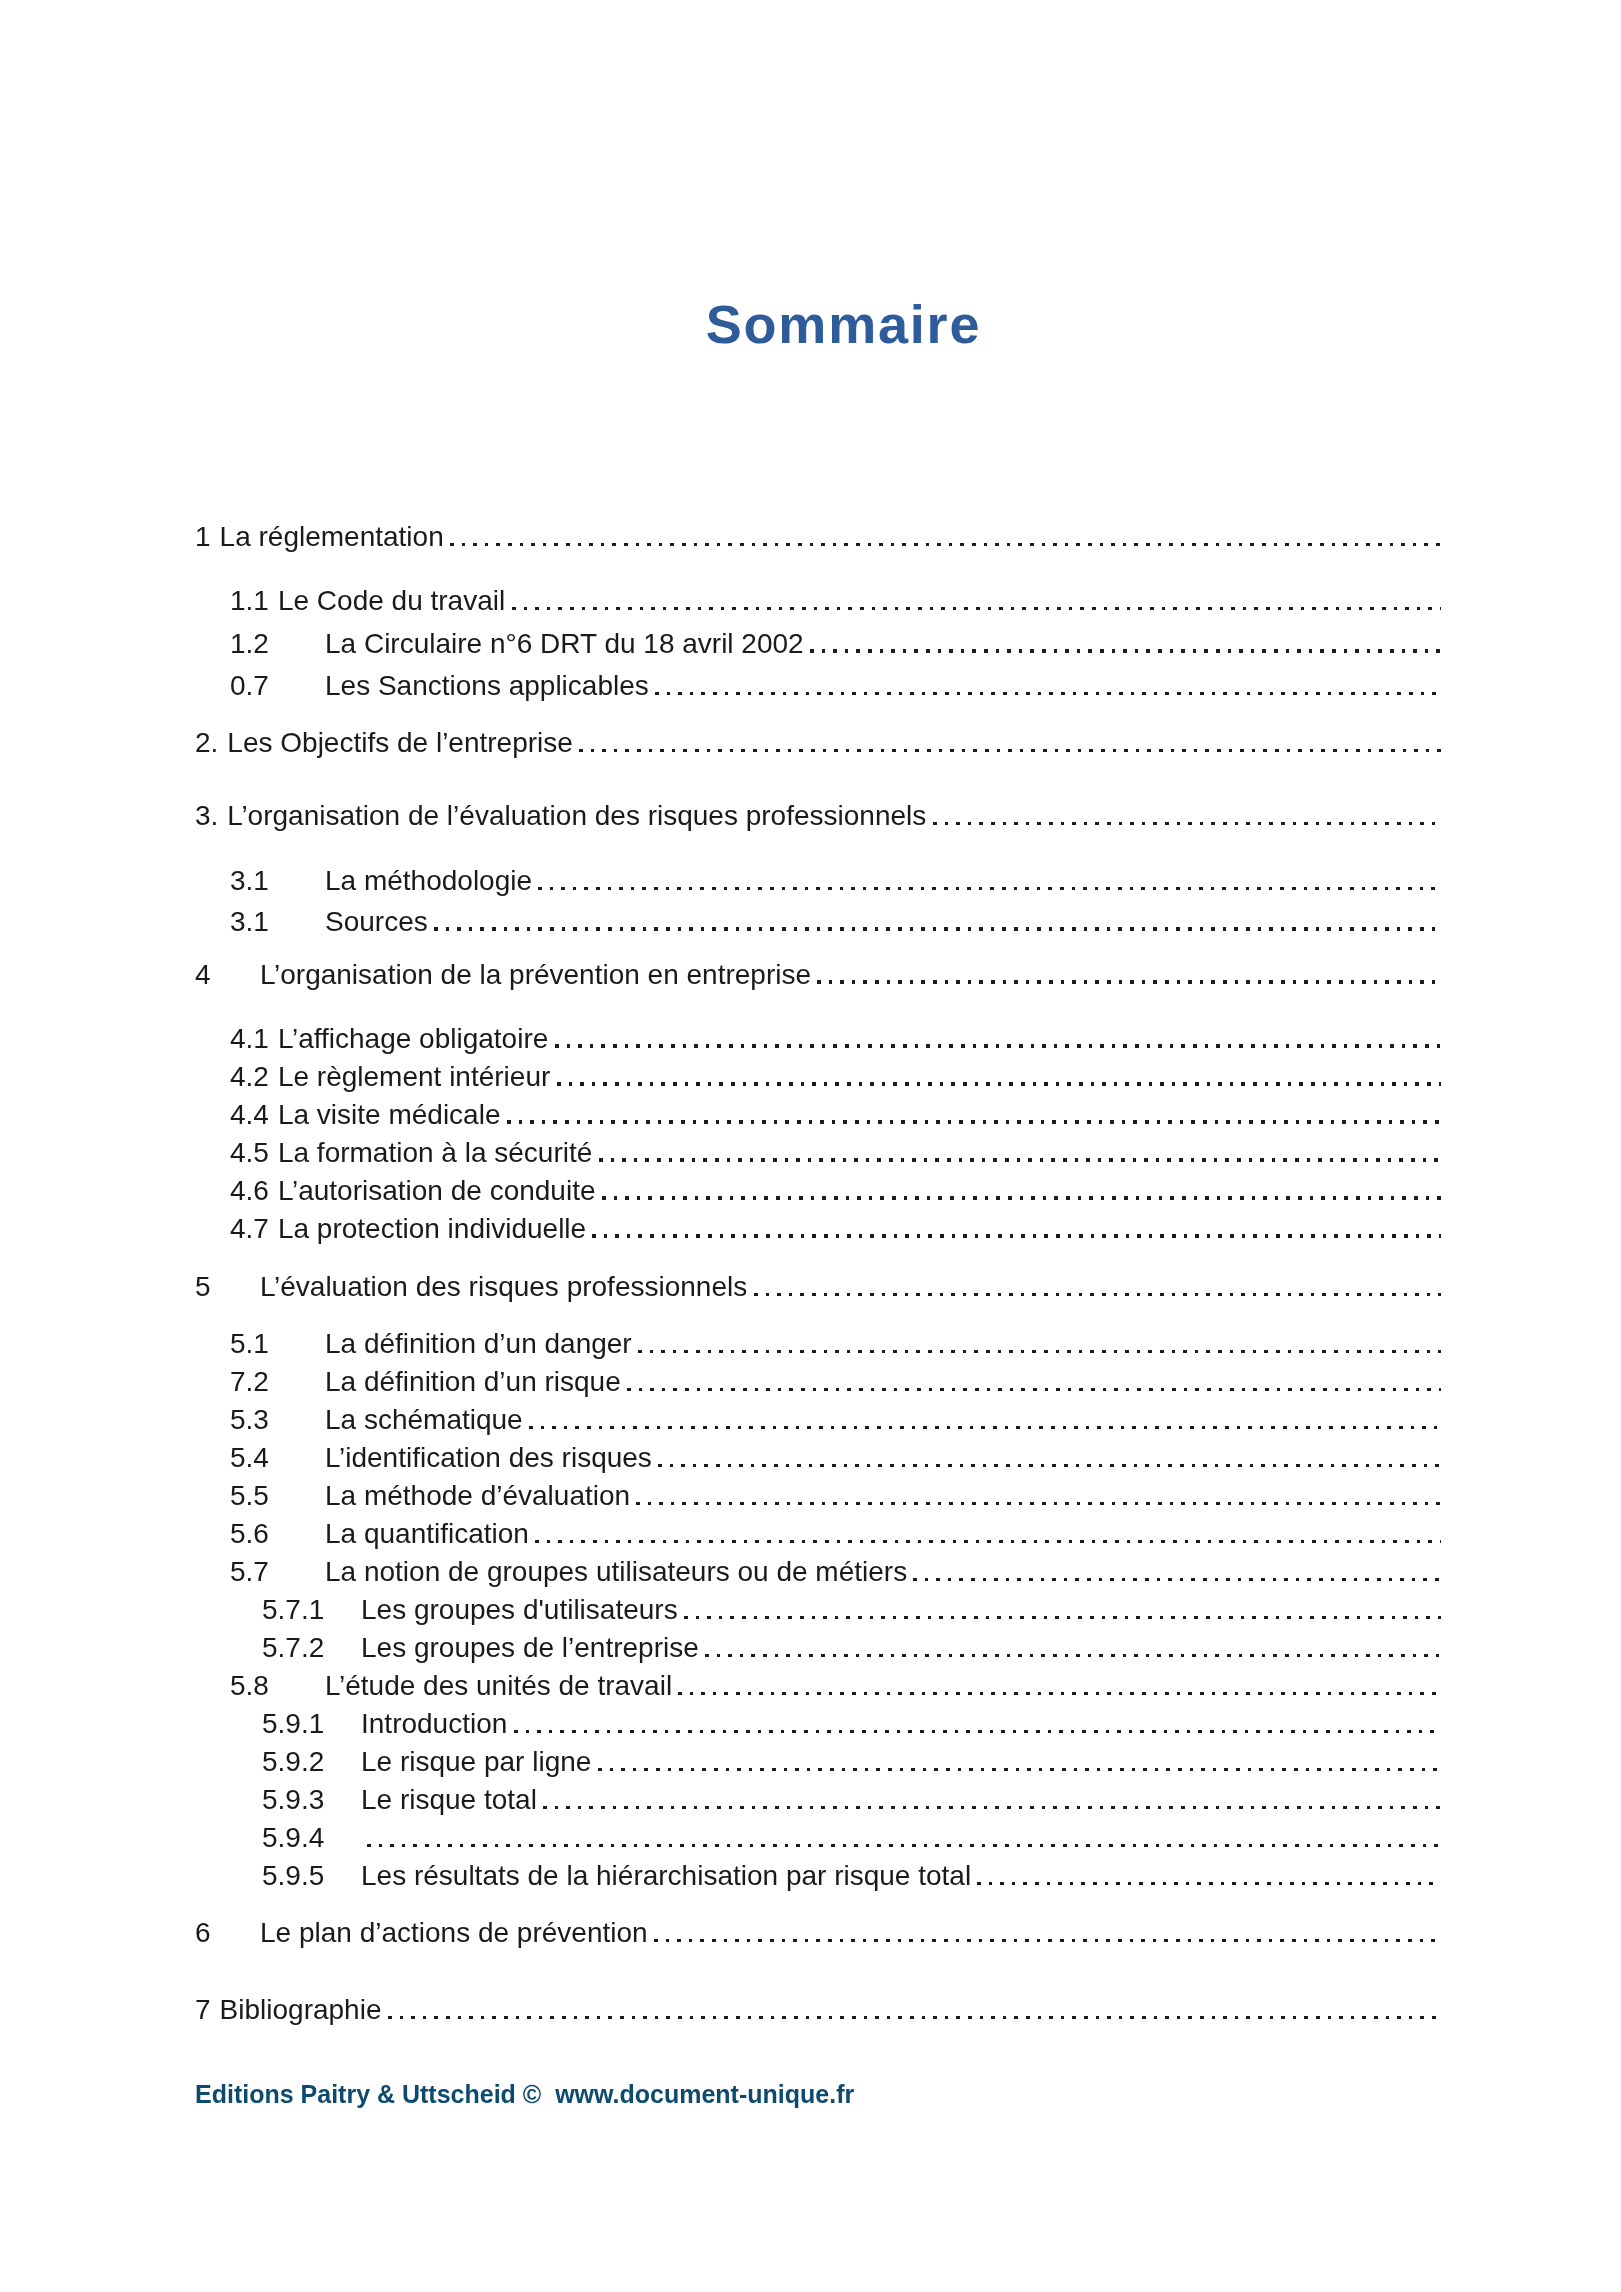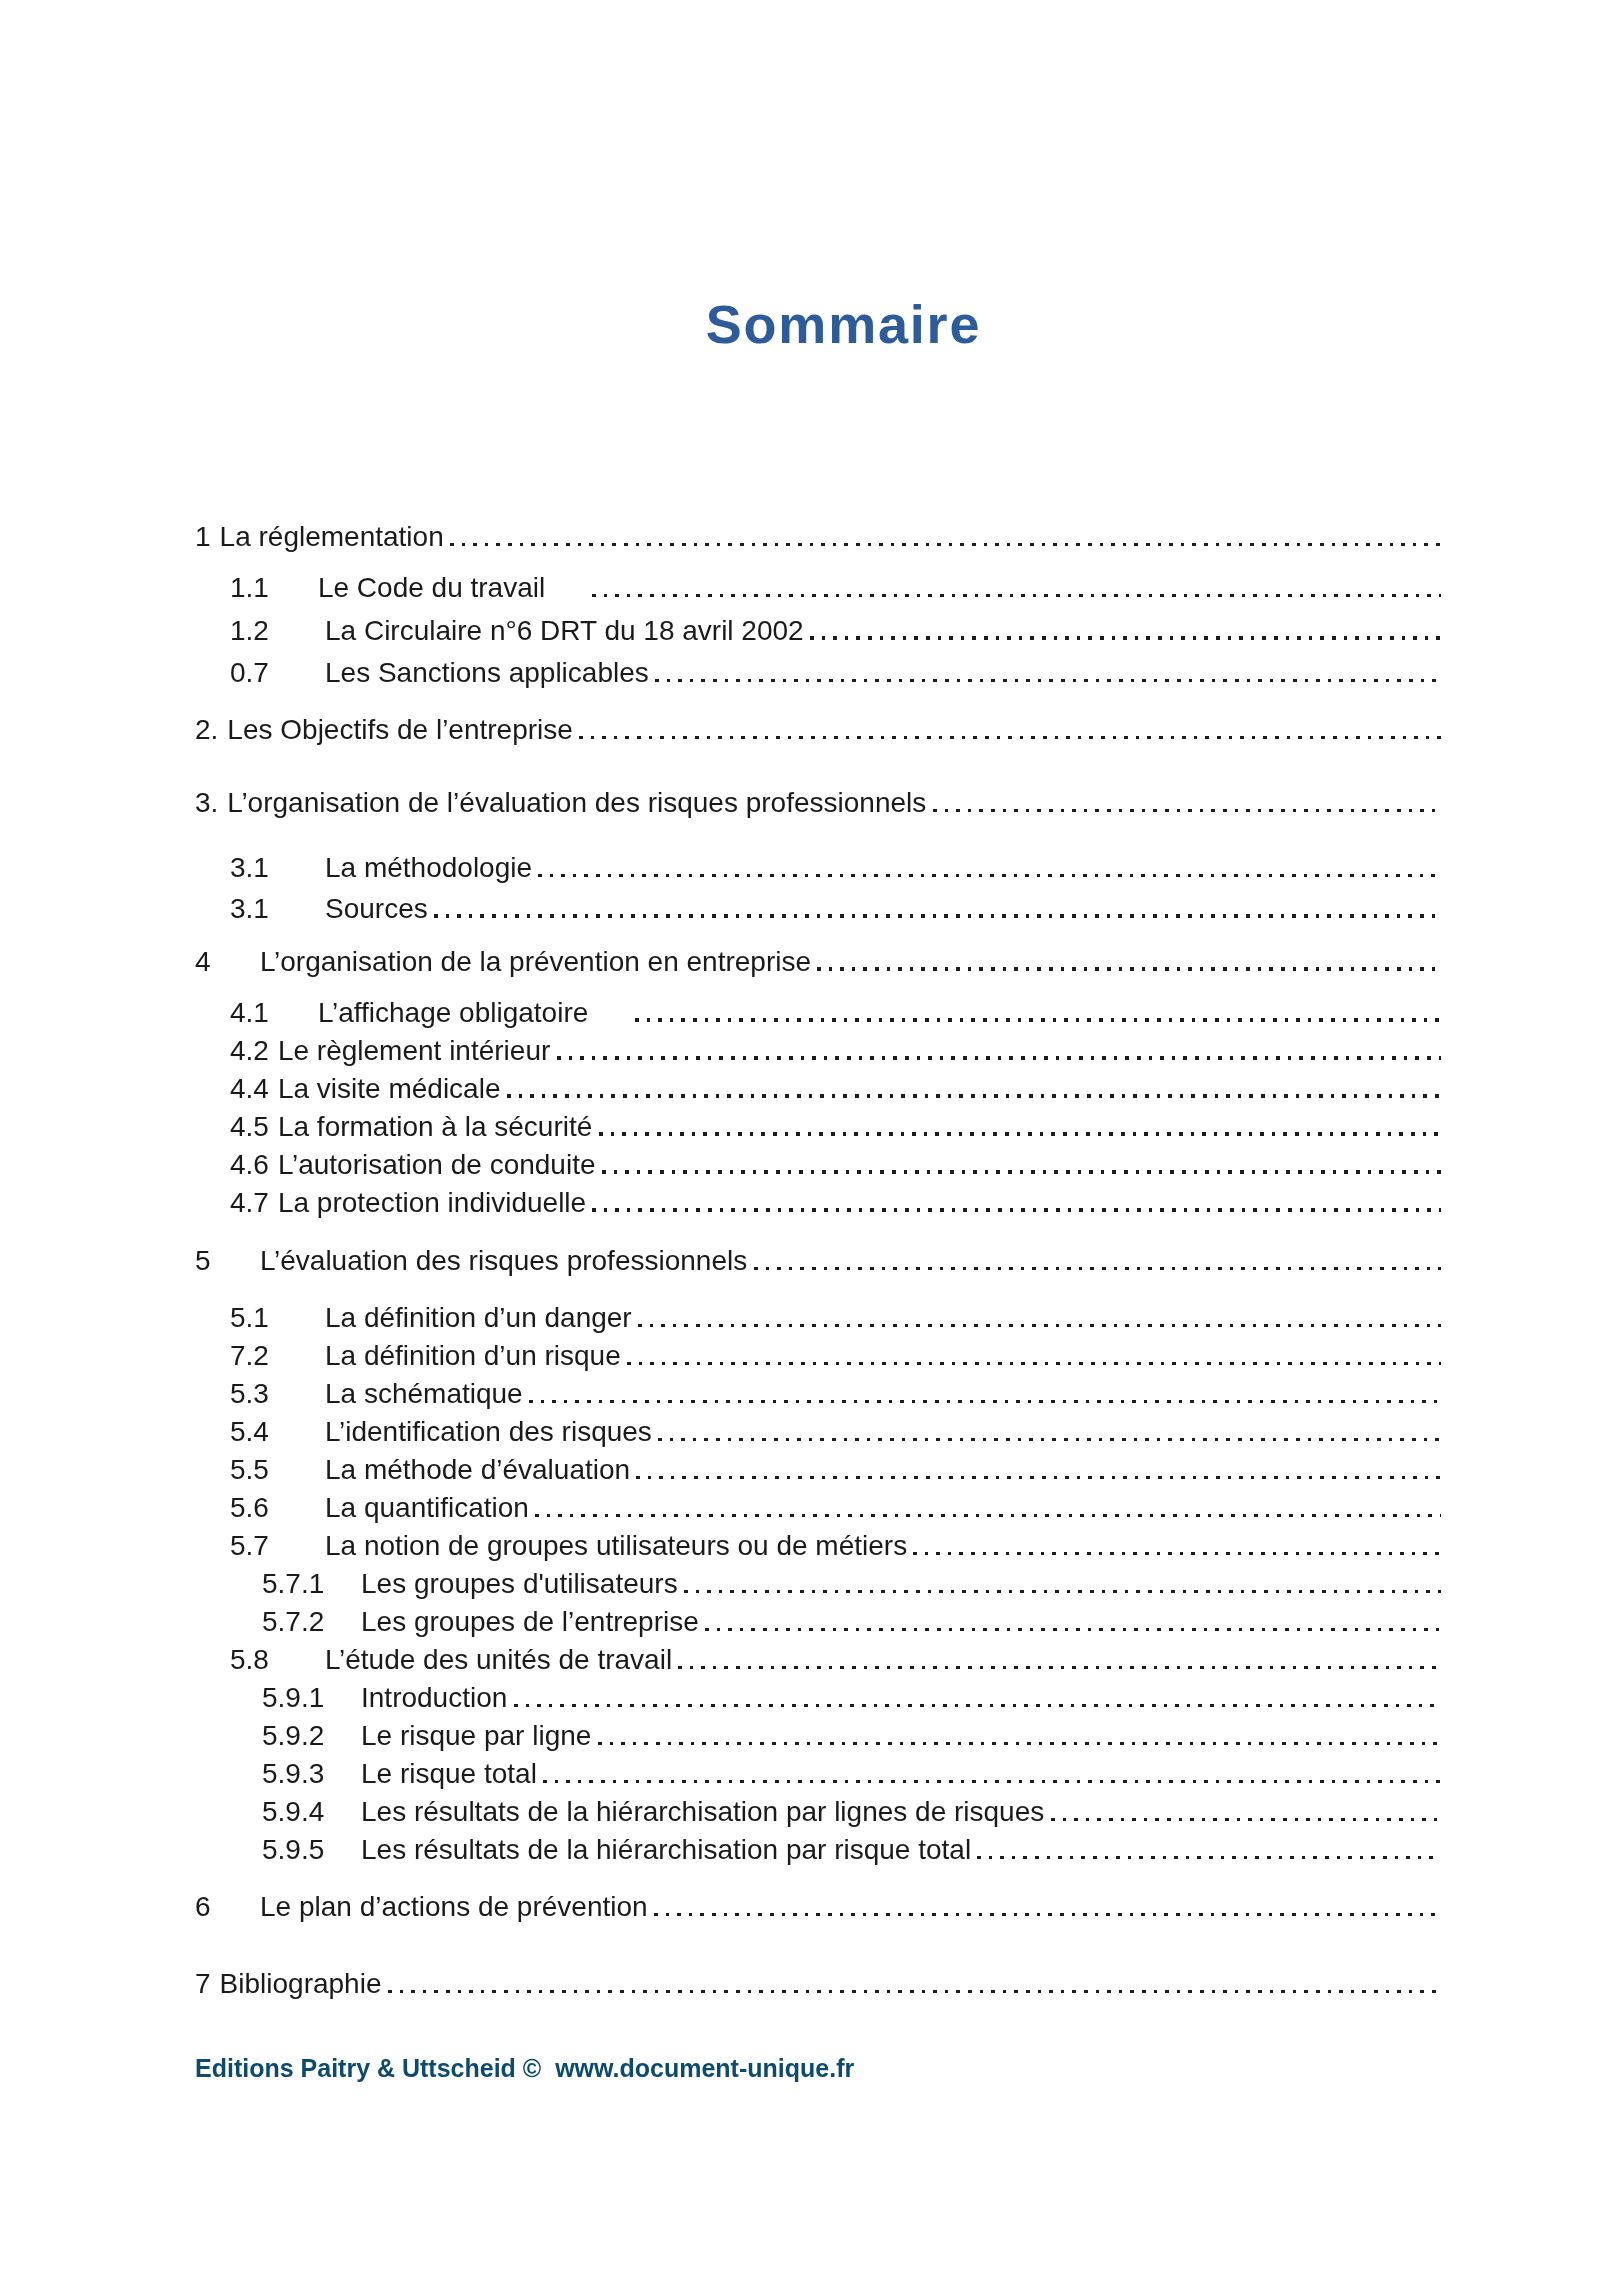--- a/index.html
+++ b/index.html
@@ -52,21 +52,21 @@
   .l2t .num { min-width: 95px; }
   .l2s { padding-left: 35px; }
   .l2s .num { margin-right: 9px; }
   .l3  { padding-left: 67px; align-items: flex-end; }
   .l3 .num { min-width: 99px; }
   
   .g0  { margin-top: 0; }
   .g3  { margin-top: 2.7px; }
   .g5  { margin-top: 4.5px; }
   .g17 { margin-top: 15px; }
-  .g19 { margin-top: 13px; gap: 40px; }
+  .g19 { margin-top: 26px; }
   .g21 { margin-top: 19px; }
   .g23 { margin-top: 20.6px; }
   .g30 { margin-top: 27px; }
   .g39 { margin-top: 35px; }
   .g44 { margin-top: 39px; }
   .footer {
     margin-top: 50px;
     font-size: 25px;
     line-height: 30px;
     font-weight: bold;
@@ -103,21 +103,21 @@
       <div class="row l2t g0"><span class="num">5.4</span><span class="label">L’identification des risques</span><span class="dots"></span></div>
       <div class="row l2t g0"><span class="num">5.5</span><span class="label">La méthode d’évaluation</span><span class="dots"></span></div>
       <div class="row l2t g0"><span class="num">5.6</span><span class="label">La quantification</span><span class="dots"></span></div>
       <div class="row l2t g0"><span class="num">5.7</span><span class="label">La notion de groupes utilisateurs ou de métiers</span><span class="dots"></span></div>
       <div class="row l3 g0"><span class="num">5.7.1</span><span class="label">Les groupes d'utilisateurs</span><span class="dots"></span></div>
       <div class="row l3 g0"><span class="num">5.7.2</span><span class="label">Les groupes de l’entreprise</span><span class="dots"></span></div>
       <div class="row l2t g0"><span class="num">5.8</span><span class="label">L’étude des unités de travail</span><span class="dots"></span></div>
       <div class="row l3 g0"><span class="num">5.9.1</span><span class="label">Introduction</span><span class="dots"></span></div>
       <div class="row l3 g0"><span class="num">5.9.2</span><span class="label">Le risque par ligne</span><span class="dots"></span></div>
       <div class="row l3 g0"><span class="num">5.9.3</span><span class="label">Le risque total</span><span class="dots"></span></div>
-      <div class="row l3 g0"><span class="num">5.9.4</span><span class="label">Les résultats de la hiérarchisation par lignes de risques</span><span class="dots"></span></div>
+      <div class="row l3 g0"><span class="num">5.9.4</span><span class="dots"></span></div>
       <div class="row l3 g0"><span class="num">5.9.5</span><span class="label">Les résultats de la hiérarchisation par risque total</span><span class="dots"></span></div>
       <div class="row l1t g21"><span class="num">6</span><span class="label">Le plan d’actions de prévention</span><span class="dots"></span></div>
       <div class="row l1s g44"><span class="num">7</span><span class="label">Bibliographie</span><span class="dots"></span></div>
     </div>
 
   <div class="footer">Editions Paitry &amp; Uttscheid ©  www.document-unique.fr</div>
 </div>
 
 
 </body></html>

